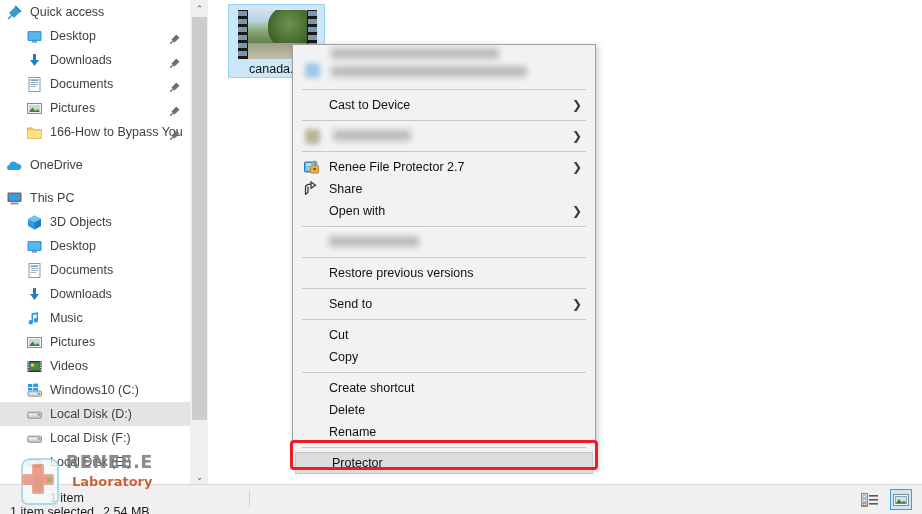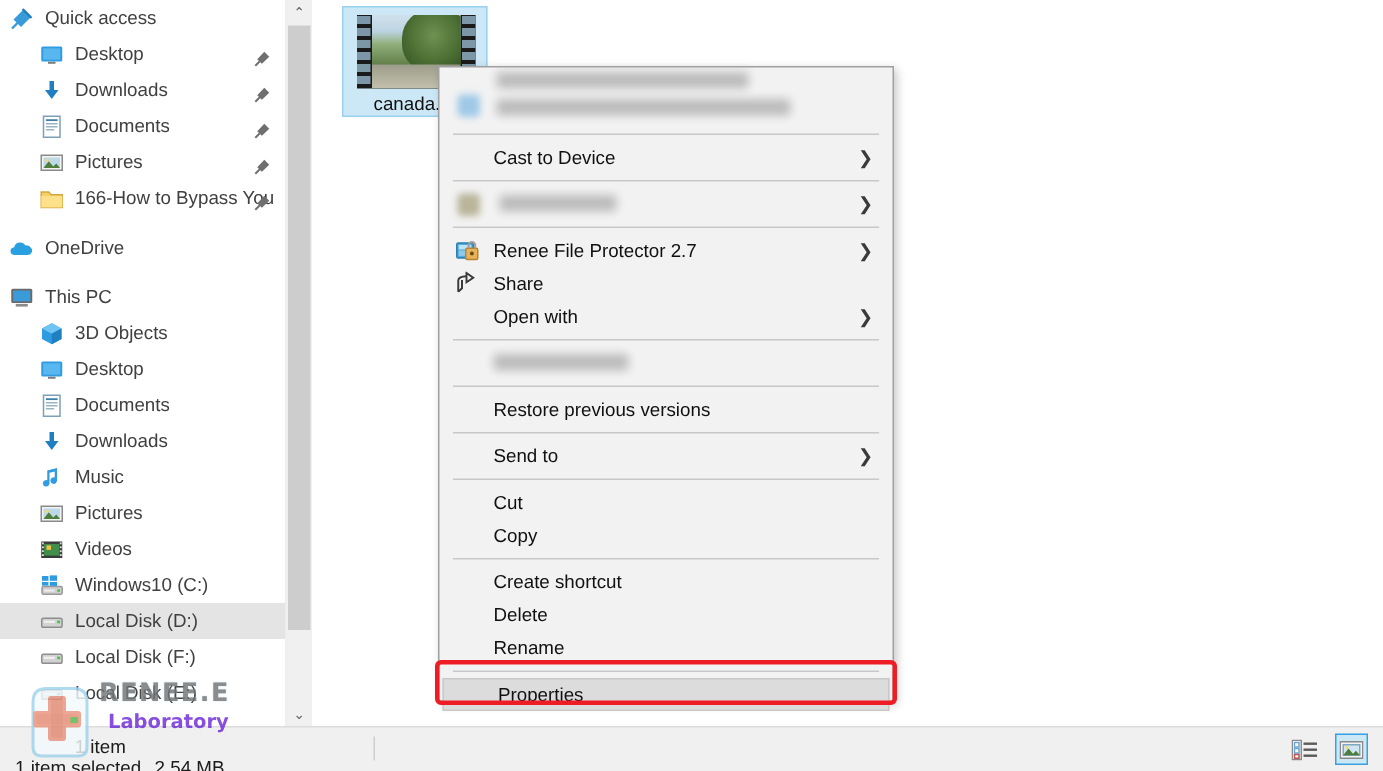--- a/index.html
+++ b/index.html
@@ -166,21 +166,21 @@
   }
   #wm-text{
     position:absolute;left:52px;top:4px;width:140px;
     font-family:"DejaVu Sans",sans-serif;font-weight:bold;
     color:#737373;font-size:17px;letter-spacing:1px;line-height:17px;
     text-shadow:0 0 1px #8fc8e2;
   }
   #wm-sub{
     position:absolute;left:58px;top:24px;
     font-family:"DejaVu Sans",sans-serif;font-weight:bold;
-    color:#6d28d9;font-size:13px;
+    color:#c2410c;font-size:13px;
   }
 </style>
 </head>
 <body>
 
 <div id="nav-pane">
     <div class="nav-row lvl0">
       <span class="nav-ico">
         <svg width="17" height="17" viewBox="0 0 17 17">
           <path d="M3 9 L10 2 L12 4 L15 7 L8 14 Z" fill="#3a9bd9"></path>
@@ -497,21 +497,21 @@
       <span class="mi-label">Create shortcut</span>
     </div>
     <div class="mi noicon">
       <span class="mi-label">Delete</span>
     </div>
     <div class="mi noicon">
       <span class="mi-label">Rename</span>
     </div>
     <div class="m-sep"></div>
     <div class="mi noicon hover">
-      <span class="mi-label">Properties</span>
+      <span class="mi-label">Protector</span>
     </div>
   </div>
 <div id="red-box" style="border-color: rgb(238, 28, 37);"></div>
 
 <div id="status-bar">
   <div id="status-left">
     <span id="count-items">1 item</span>
     <span id="sel-info">
       <span>1 item selected</span>
       <span>2.54 MB</span>

